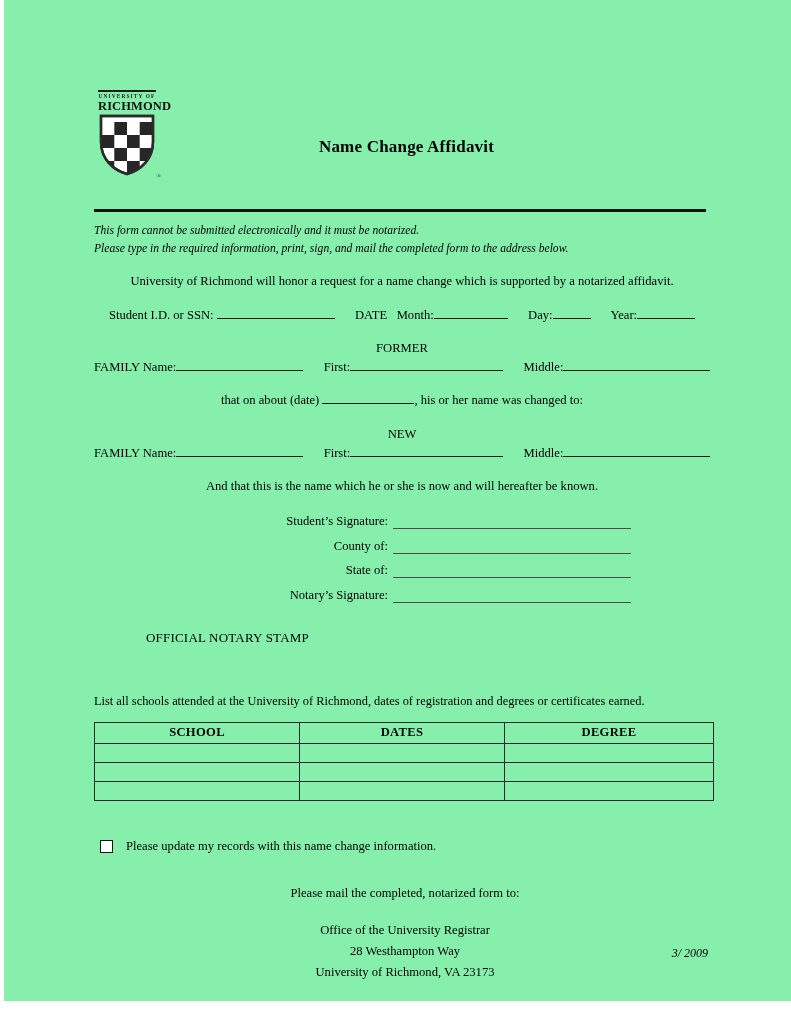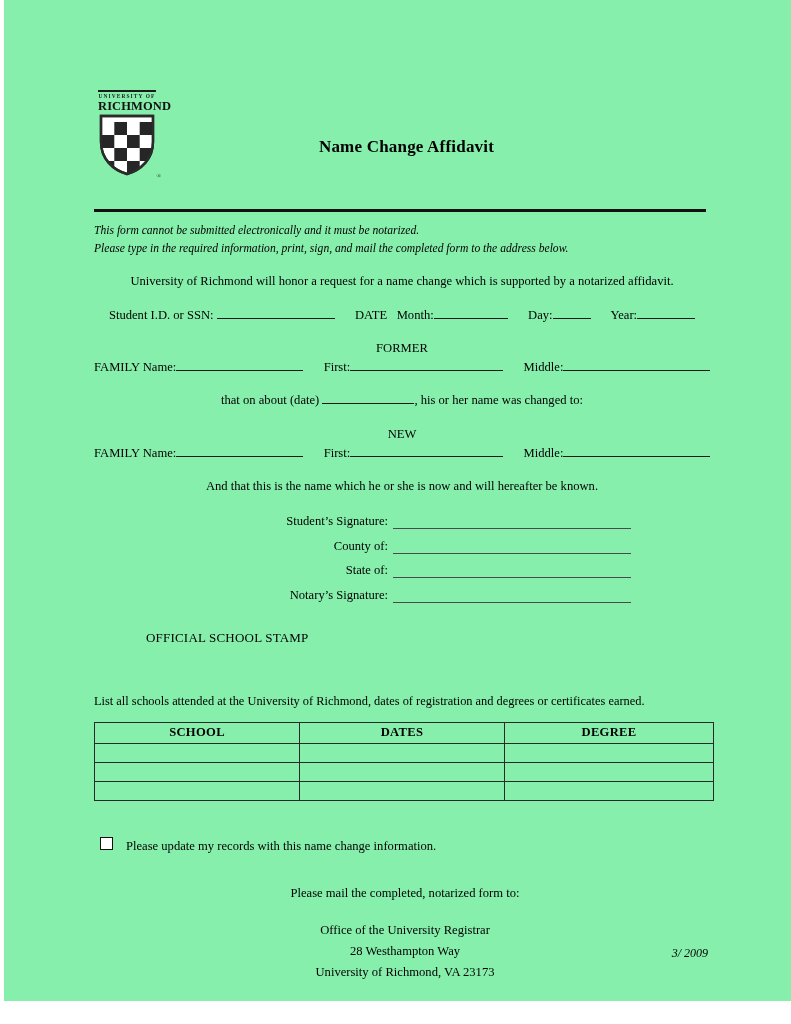--- a/index.html
+++ b/index.html
@@ -209,20 +209,21 @@
     letter-spacing: 0.3px;
   }
   .col-school { width: 204px; }
   .col-dates  { width: 204px; }
   .col-degree { width: 208px; margin-top: 47px; }
 
   
   .checkbox-row {
     margin-top: 36px;
     display: flex;
+    align-items: center;
   }
   .checkbox {
     width: 11px;
     height: 11px;
     border: 1px solid #111;
     margin-left: 6px;
     margin-right: 13px;
     flex: 0 0 auto;
     background: #fff;
   }
@@ -357,21 +358,21 @@
       <div class="sig-row">
         <div class="sig-label">State of:</div>
         <div class="sig-line"></div>
       </div>
       <div class="sig-row">
         <div class="sig-label">Notary’s Signature:</div>
         <div class="sig-line"></div>
       </div>
     </div>
 
-    <div class="notary-stamp">OFFICIAL SCHOOL STAMP</div>
+    <div class="notary-stamp">OFFICIAL NOTARY STAMP</div>
 
     <div class="schools-note">List all schools attended at the University of Richmond, dates of registration and degrees or certificates earned.</div>
 
     <table class="schools">
       <thead>
         <tr>
           <th class="col-school">SCHOOL</th>
           <th class="col-dates">DATES</th>
           <th class="col-degree">DEGREE</th>
         </tr>

